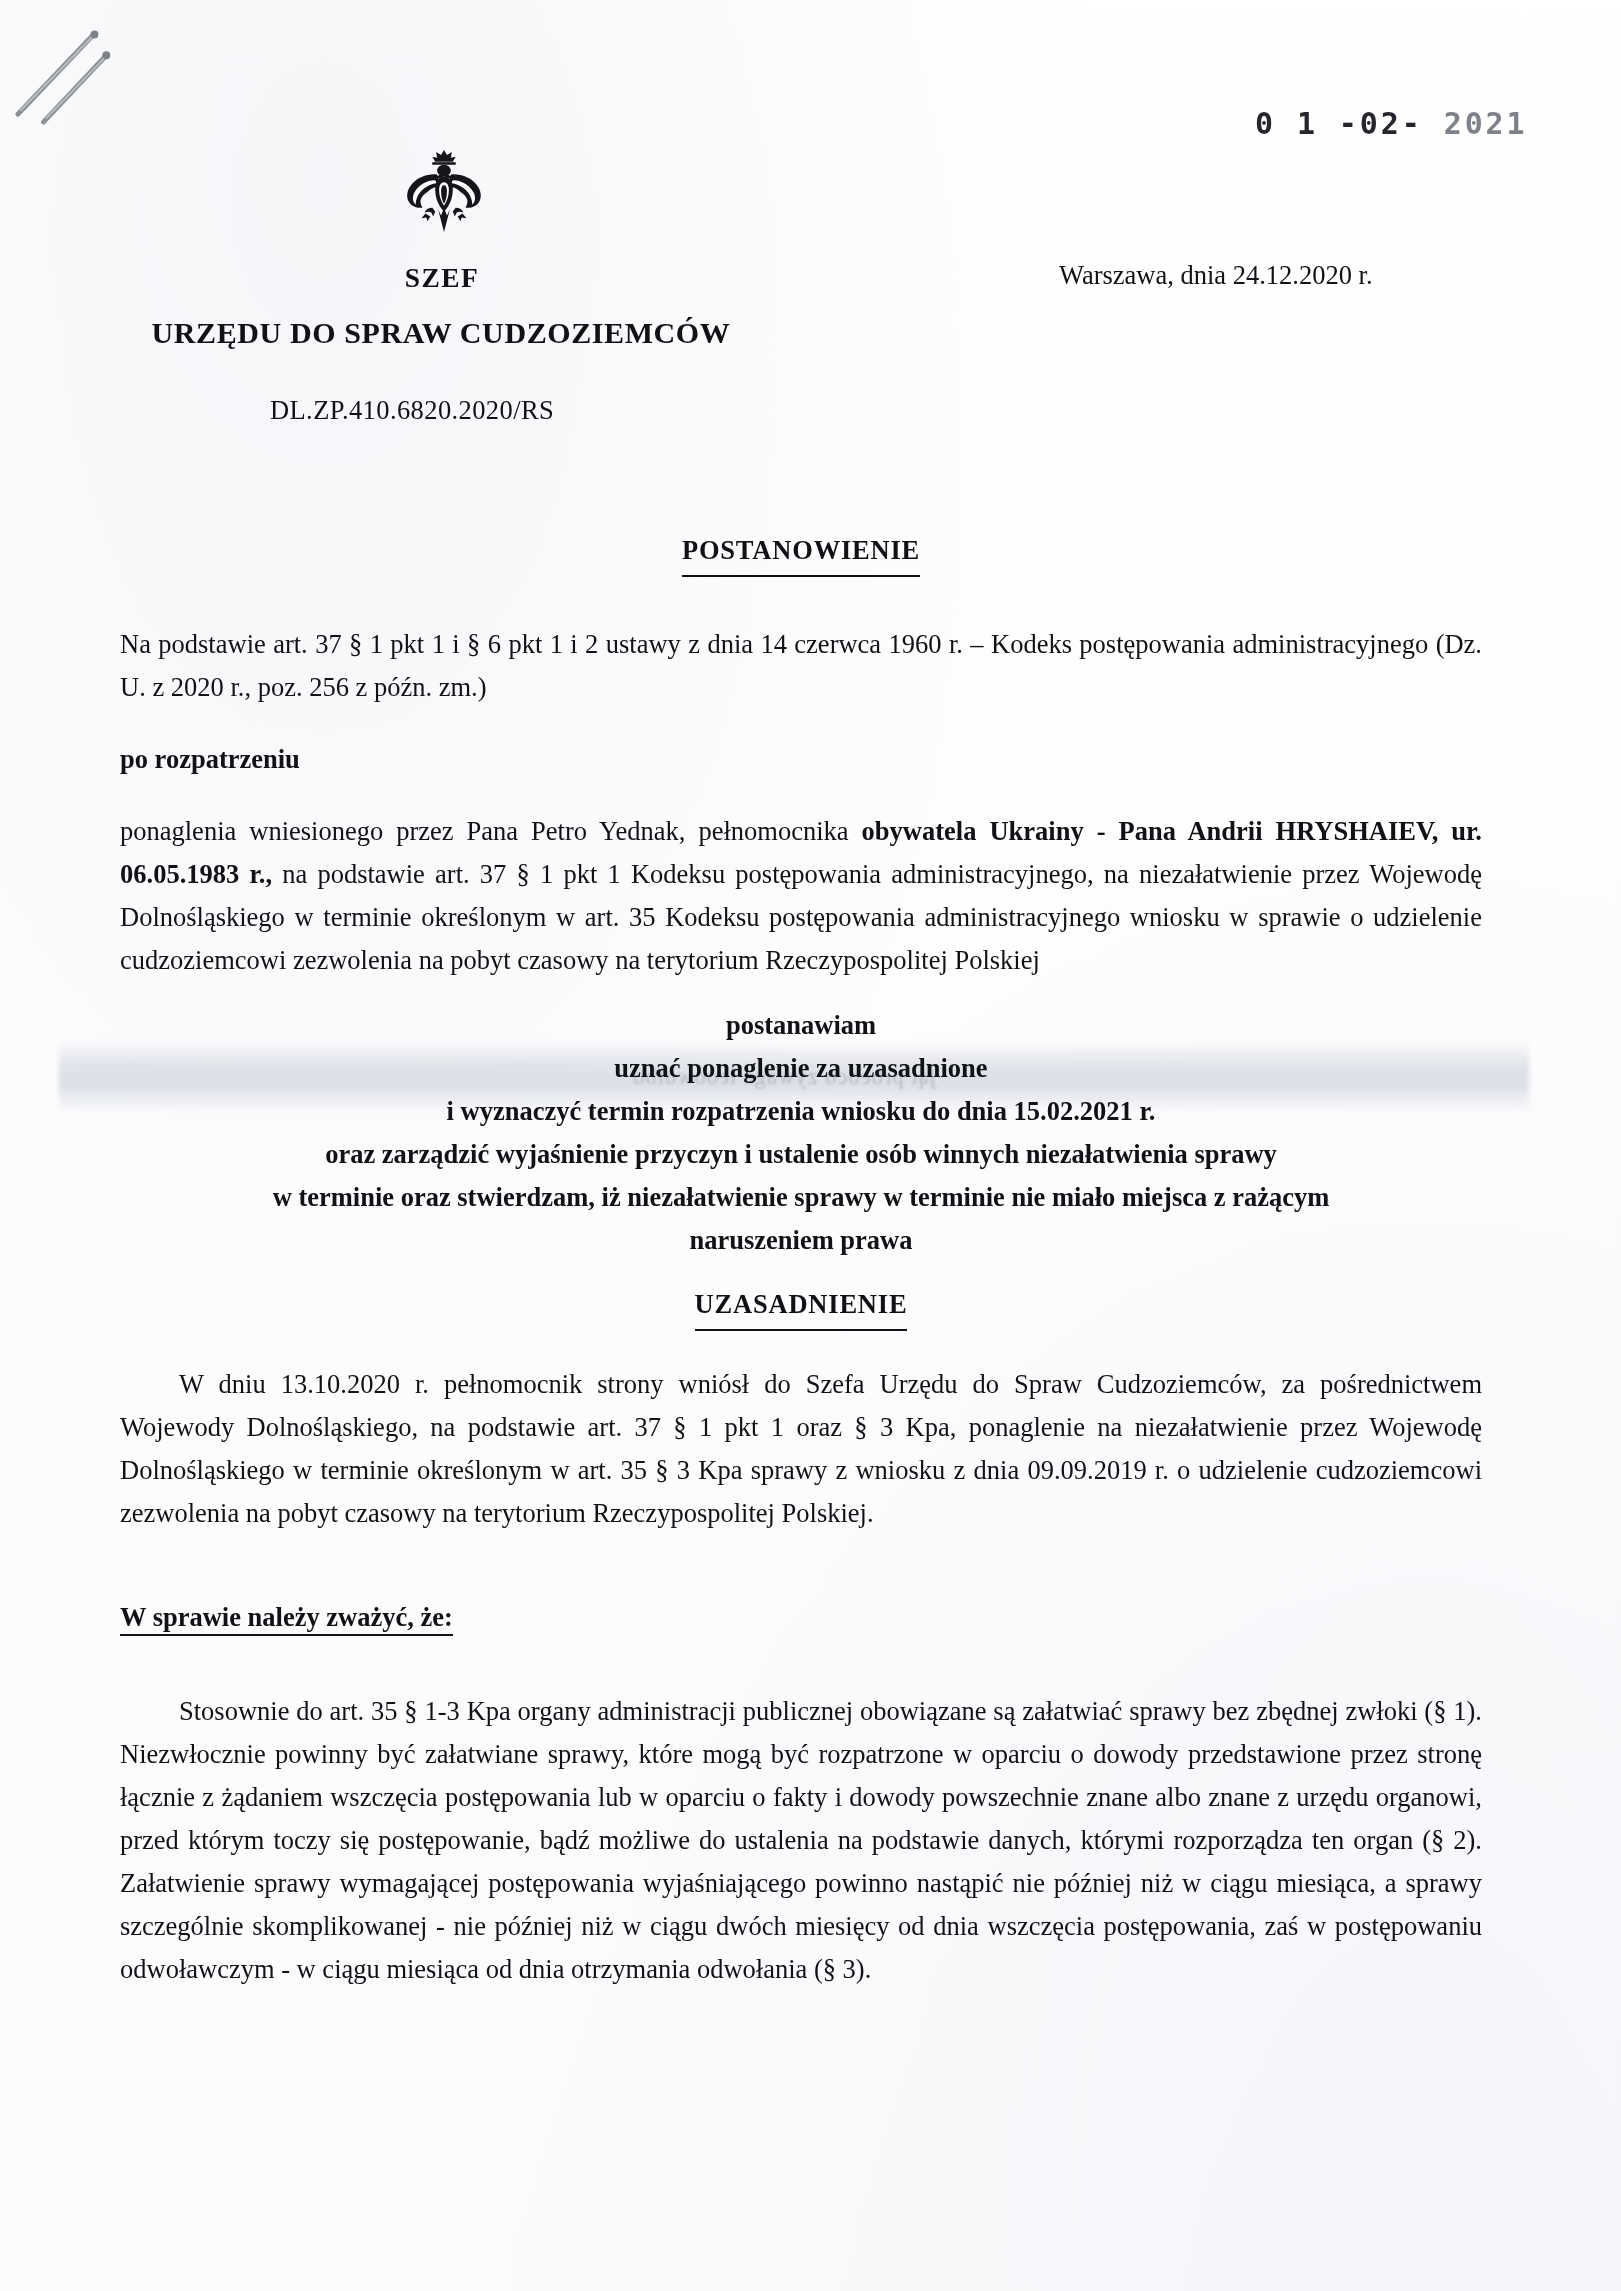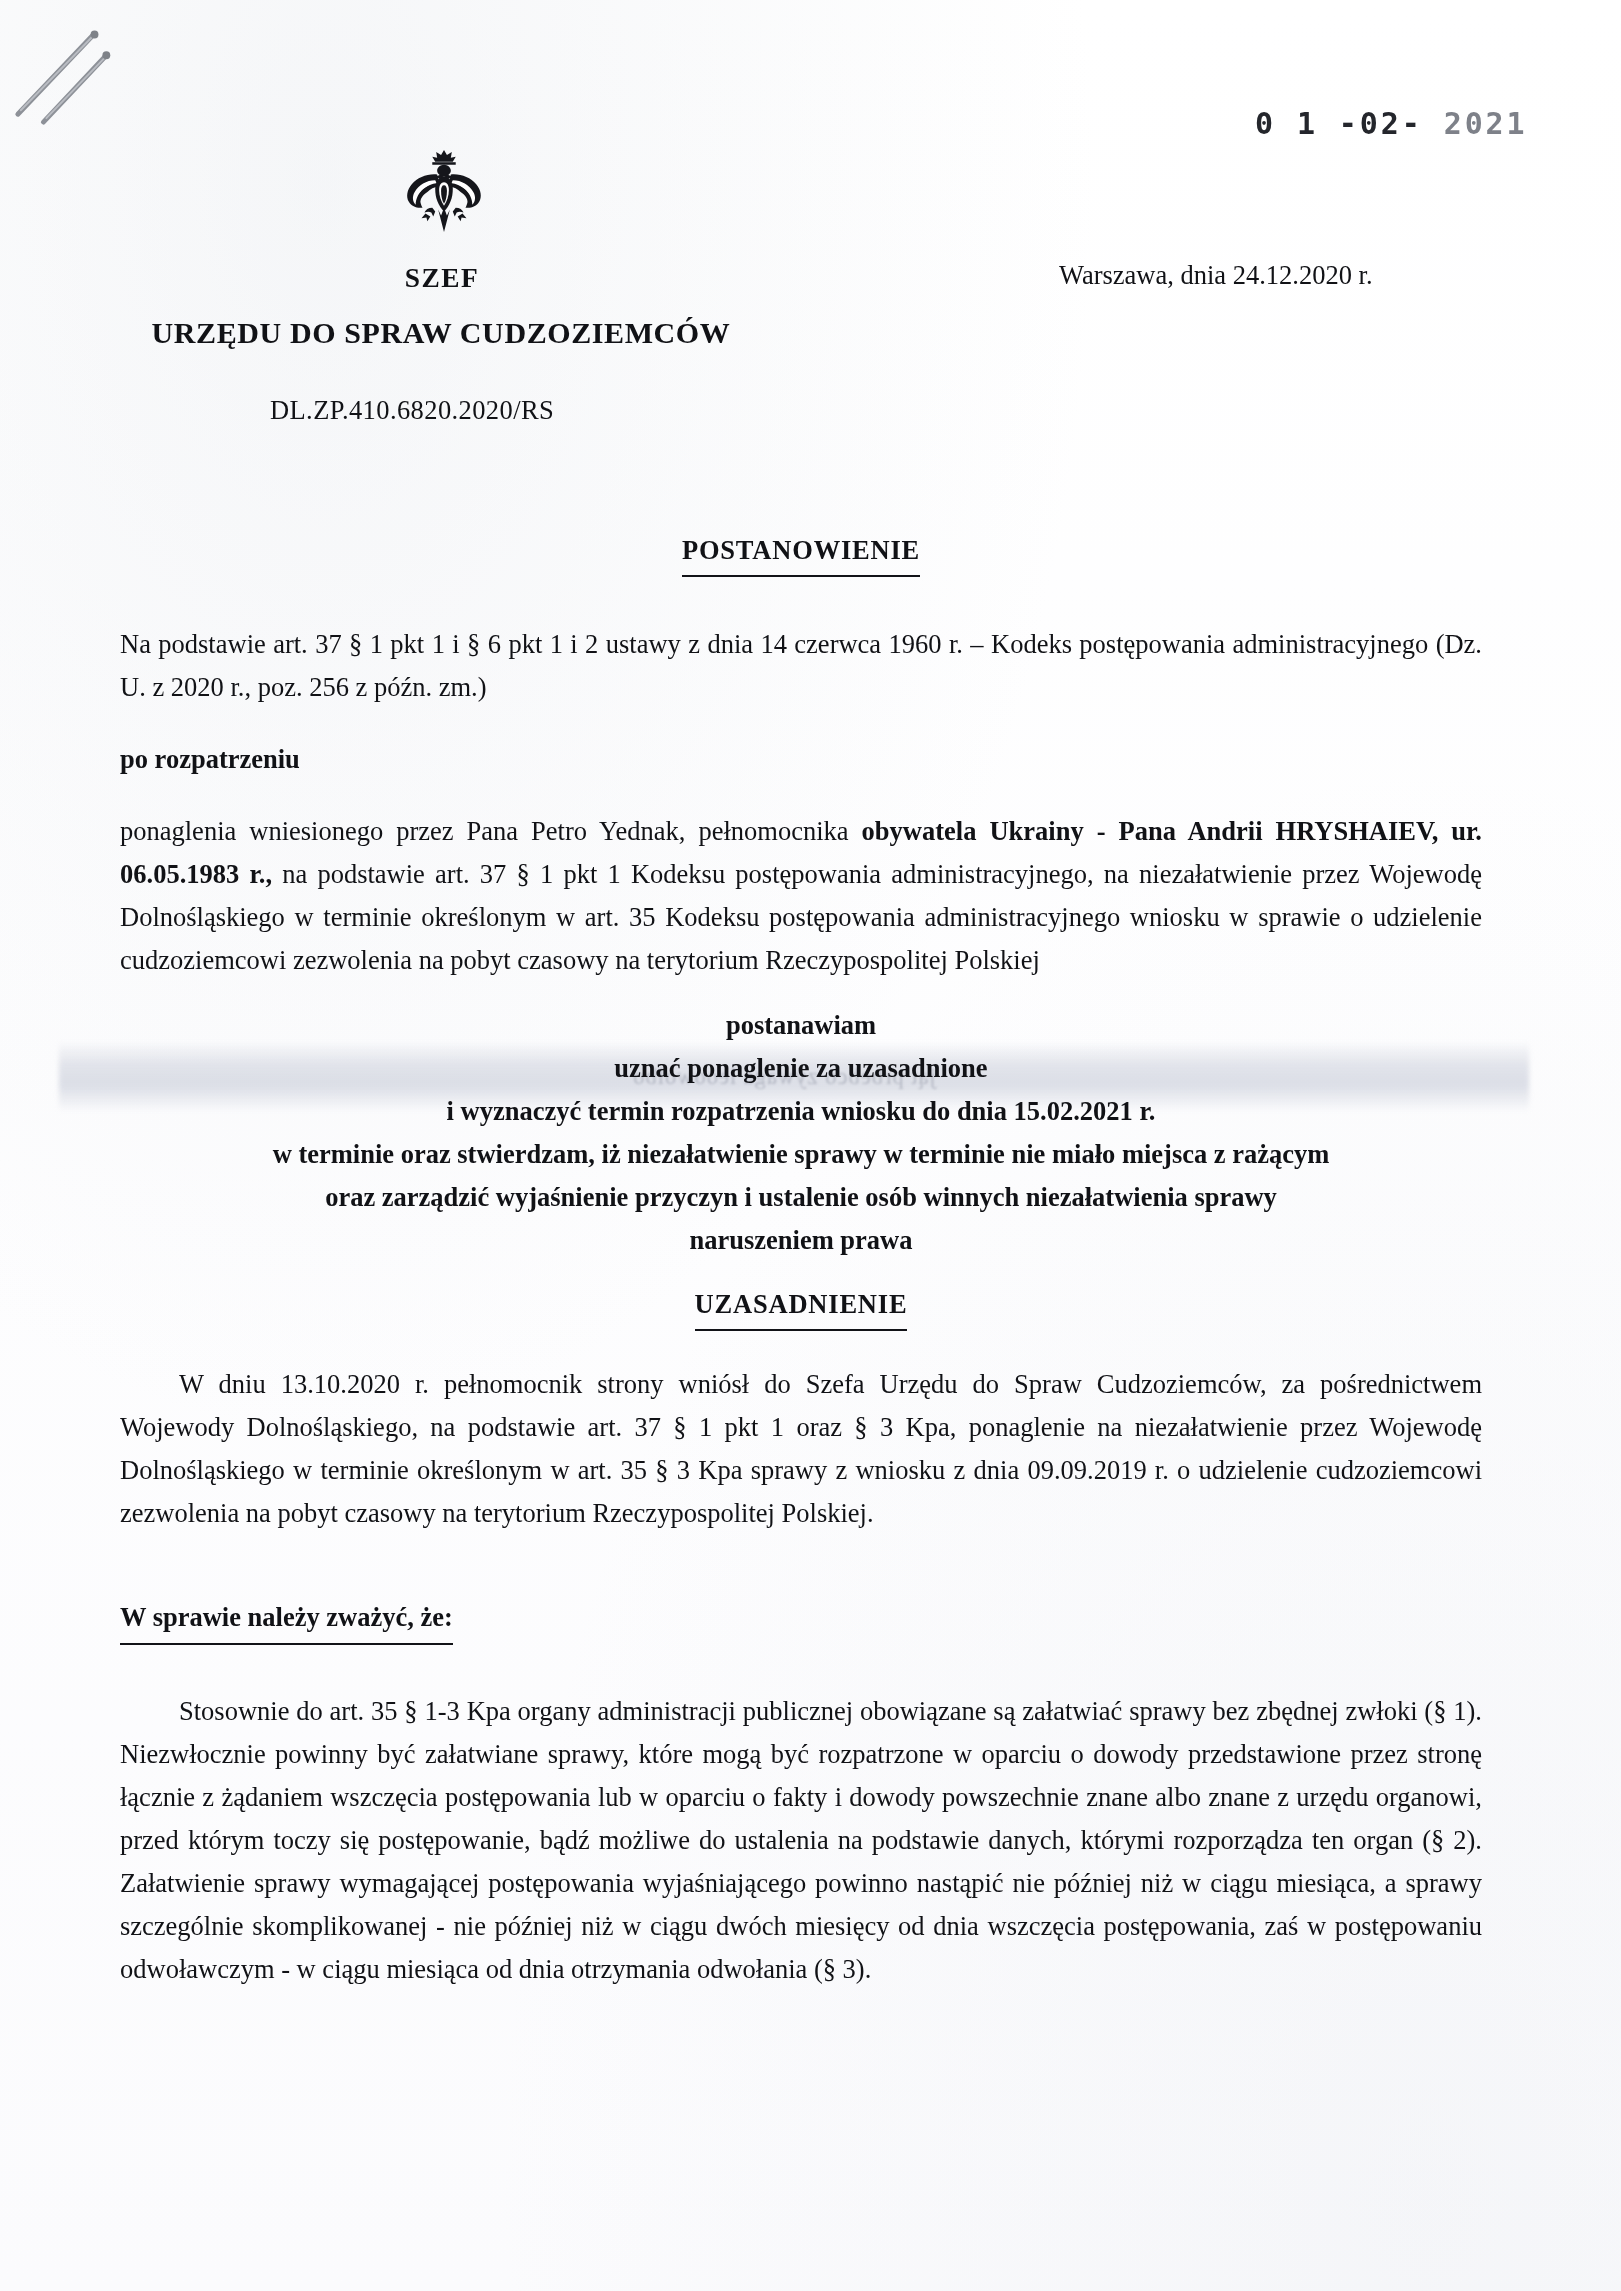--- a/index.html
+++ b/index.html
@@ -170,21 +170,21 @@
     margin: 0;
     font-family: Liberation Serif, serif;
   }
 
   .left-head {
     font-weight: bold;
     margin: 0;
   }
   .left-head span {
     border-bottom: 2.4px solid #121318;
-    padding-bottom: 11px;
+    padding-bottom: 2px;
   }
   .sp-22 { height: 21.6px; }
   .sp-30 { height: 29px; }
   .sp-38 { height: 37px; }
   .sp-52 { height: 51px; }
   .sp-62 { height: 61px; }
 </style>
 </head>
 <body>
 
@@ -269,22 +269,22 @@
 
     <div class="sp-30"></div>
 
     <p class="just"><span>ponaglenia wniesionego przez Pana Petro Yednak, pełnomocnika </span><span class="bold">obywatela Ukrainy - Pana Andrii HRYSHAIEV, ur. 06.05.1983 r.,</span><span> na podstawie art. 37 § 1 pkt 1 Kodeksu postępowania administracyjnego, na niezałatwienie przez Wojewodę Dolnośląskiego w terminie określonym w art. 35 Kodeksu postępowania administracyjnego wniosku w sprawie o udzielenie cudzoziemcowi zezwolenia na pobyt czasowy na terytorium Rzeczypospolitej Polskiej</span></p>
 
     <div class="sp-22"></div>
 
     <p class="block-bold">postanawiam</p>
     <p class="block-bold">uznać ponaglenie za uzasadnione</p>
     <p class="block-bold">i wyznaczyć termin rozpatrzenia wniosku do dnia 15.02.2021 r.</p>
+    <p class="block-bold">oraz zarządzić wyjaśnienie przyczyn i ustalenie osób winnych niezałatwienia sprawy</p>
     <p class="block-bold">w terminie oraz stwierdzam, iż niezałatwienie sprawy w terminie nie miało miejsca z rażącym</p>
-    <p class="block-bold">oraz zarządzić wyjaśnienie przyczyn i ustalenie osób winnych niezałatwienia sprawy</p>
     <p class="block-bold">naruszeniem prawa</p>
 
     <div class="sp-22"></div>
 
     <p class="center-head">
       <span>UZASADNIENIE</span>
     </p>
 
     <div class="sp-38"></div>
 

